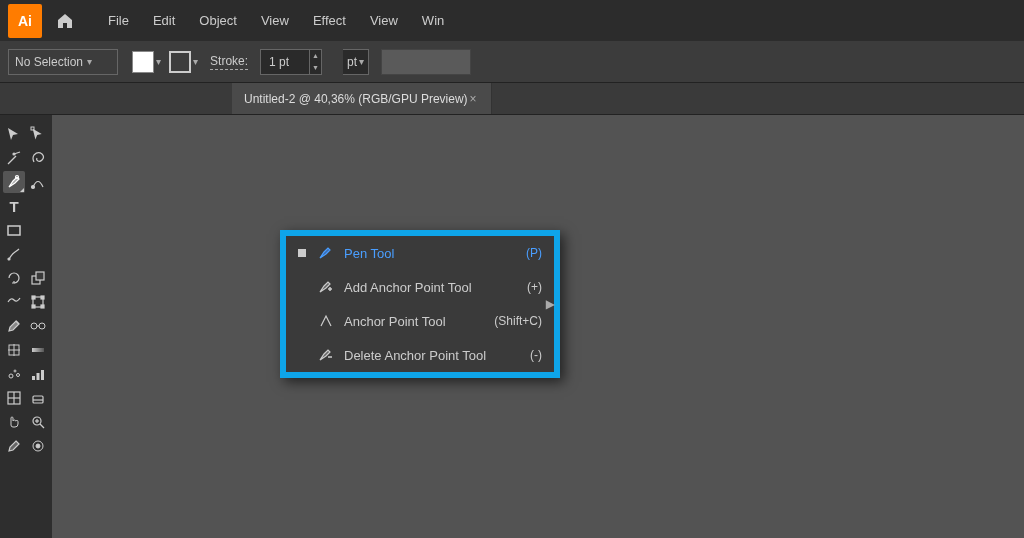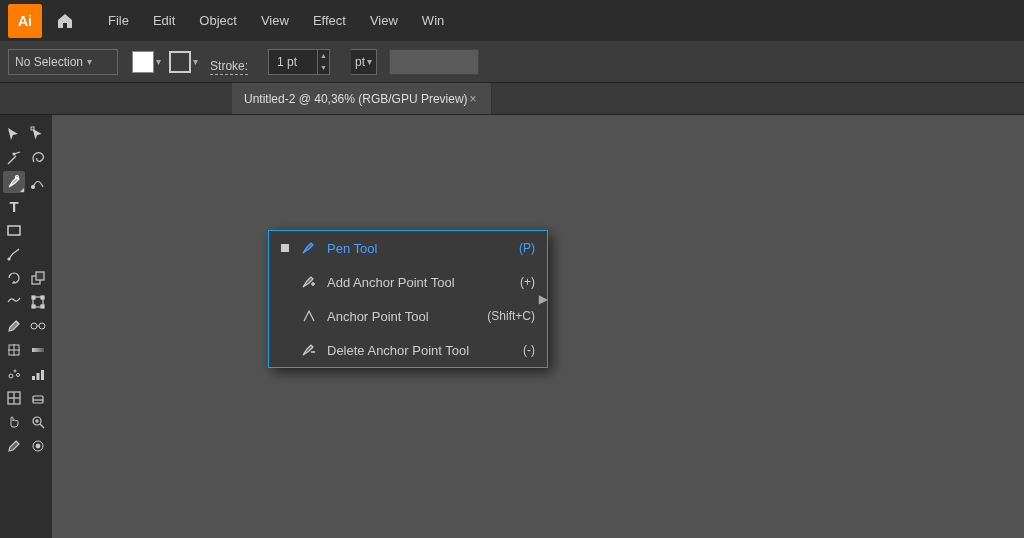--- a/index.html
+++ b/index.html
@@ -254,24 +254,24 @@
     
     #canvas-area {
       flex: 1;
       background: #535353;
       position: relative;
     }
 
     
     #pen-tool-menu {
       position: absolute;
-      left: 216px;
+      left: 228px;
       top: 115px;
       background: #3a3a3a;
-      border: 1px solid #0ea5e9;
+      border: 6px solid #0ea5e9;
       width: 280px;
       z-index: 100;
       box-shadow: 4px 4px 12px rgba(0,0,0,0.6);
     }
 
     .pen-menu-item {
       display: flex;
       align-items: center;
       height: 34px;
       padding: 0 12px;
@@ -358,21 +358,21 @@
       <div class="color-box" style="background:#fff;"></div>
       <span class="dropdown-arrow" style="margin-left:2px;">▾</span>
     </div>
   </div>
 
   <div style="margin-left:4px;display:flex;align-items:center;gap:2px;">
     <div style="width:22px;height:22px;border:2px solid #ccc;display:flex;align-items:center;justify-content:center;cursor:pointer;"></div>
     <span class="dropdown-arrow">▾</span>
   </div>
 
-  <div style="margin-left:8px;display:flex;align-items:flex-end;gap:20px;">
+  <div style="margin-left:8px;display:flex;align-items:center;gap:12px;">
     <span class="stroke-label">Stroke:</span>
     <div style="display:flex;align-items:center;">
       <div class="stroke-input">
         <span>1 pt</span>
       </div>
       <div class="stroke-spinners">
         <div class="spinner-up">▲</div>
         <div class="spinner-down">▼</div>
       </div>
       <div class="unit-dropdown">

